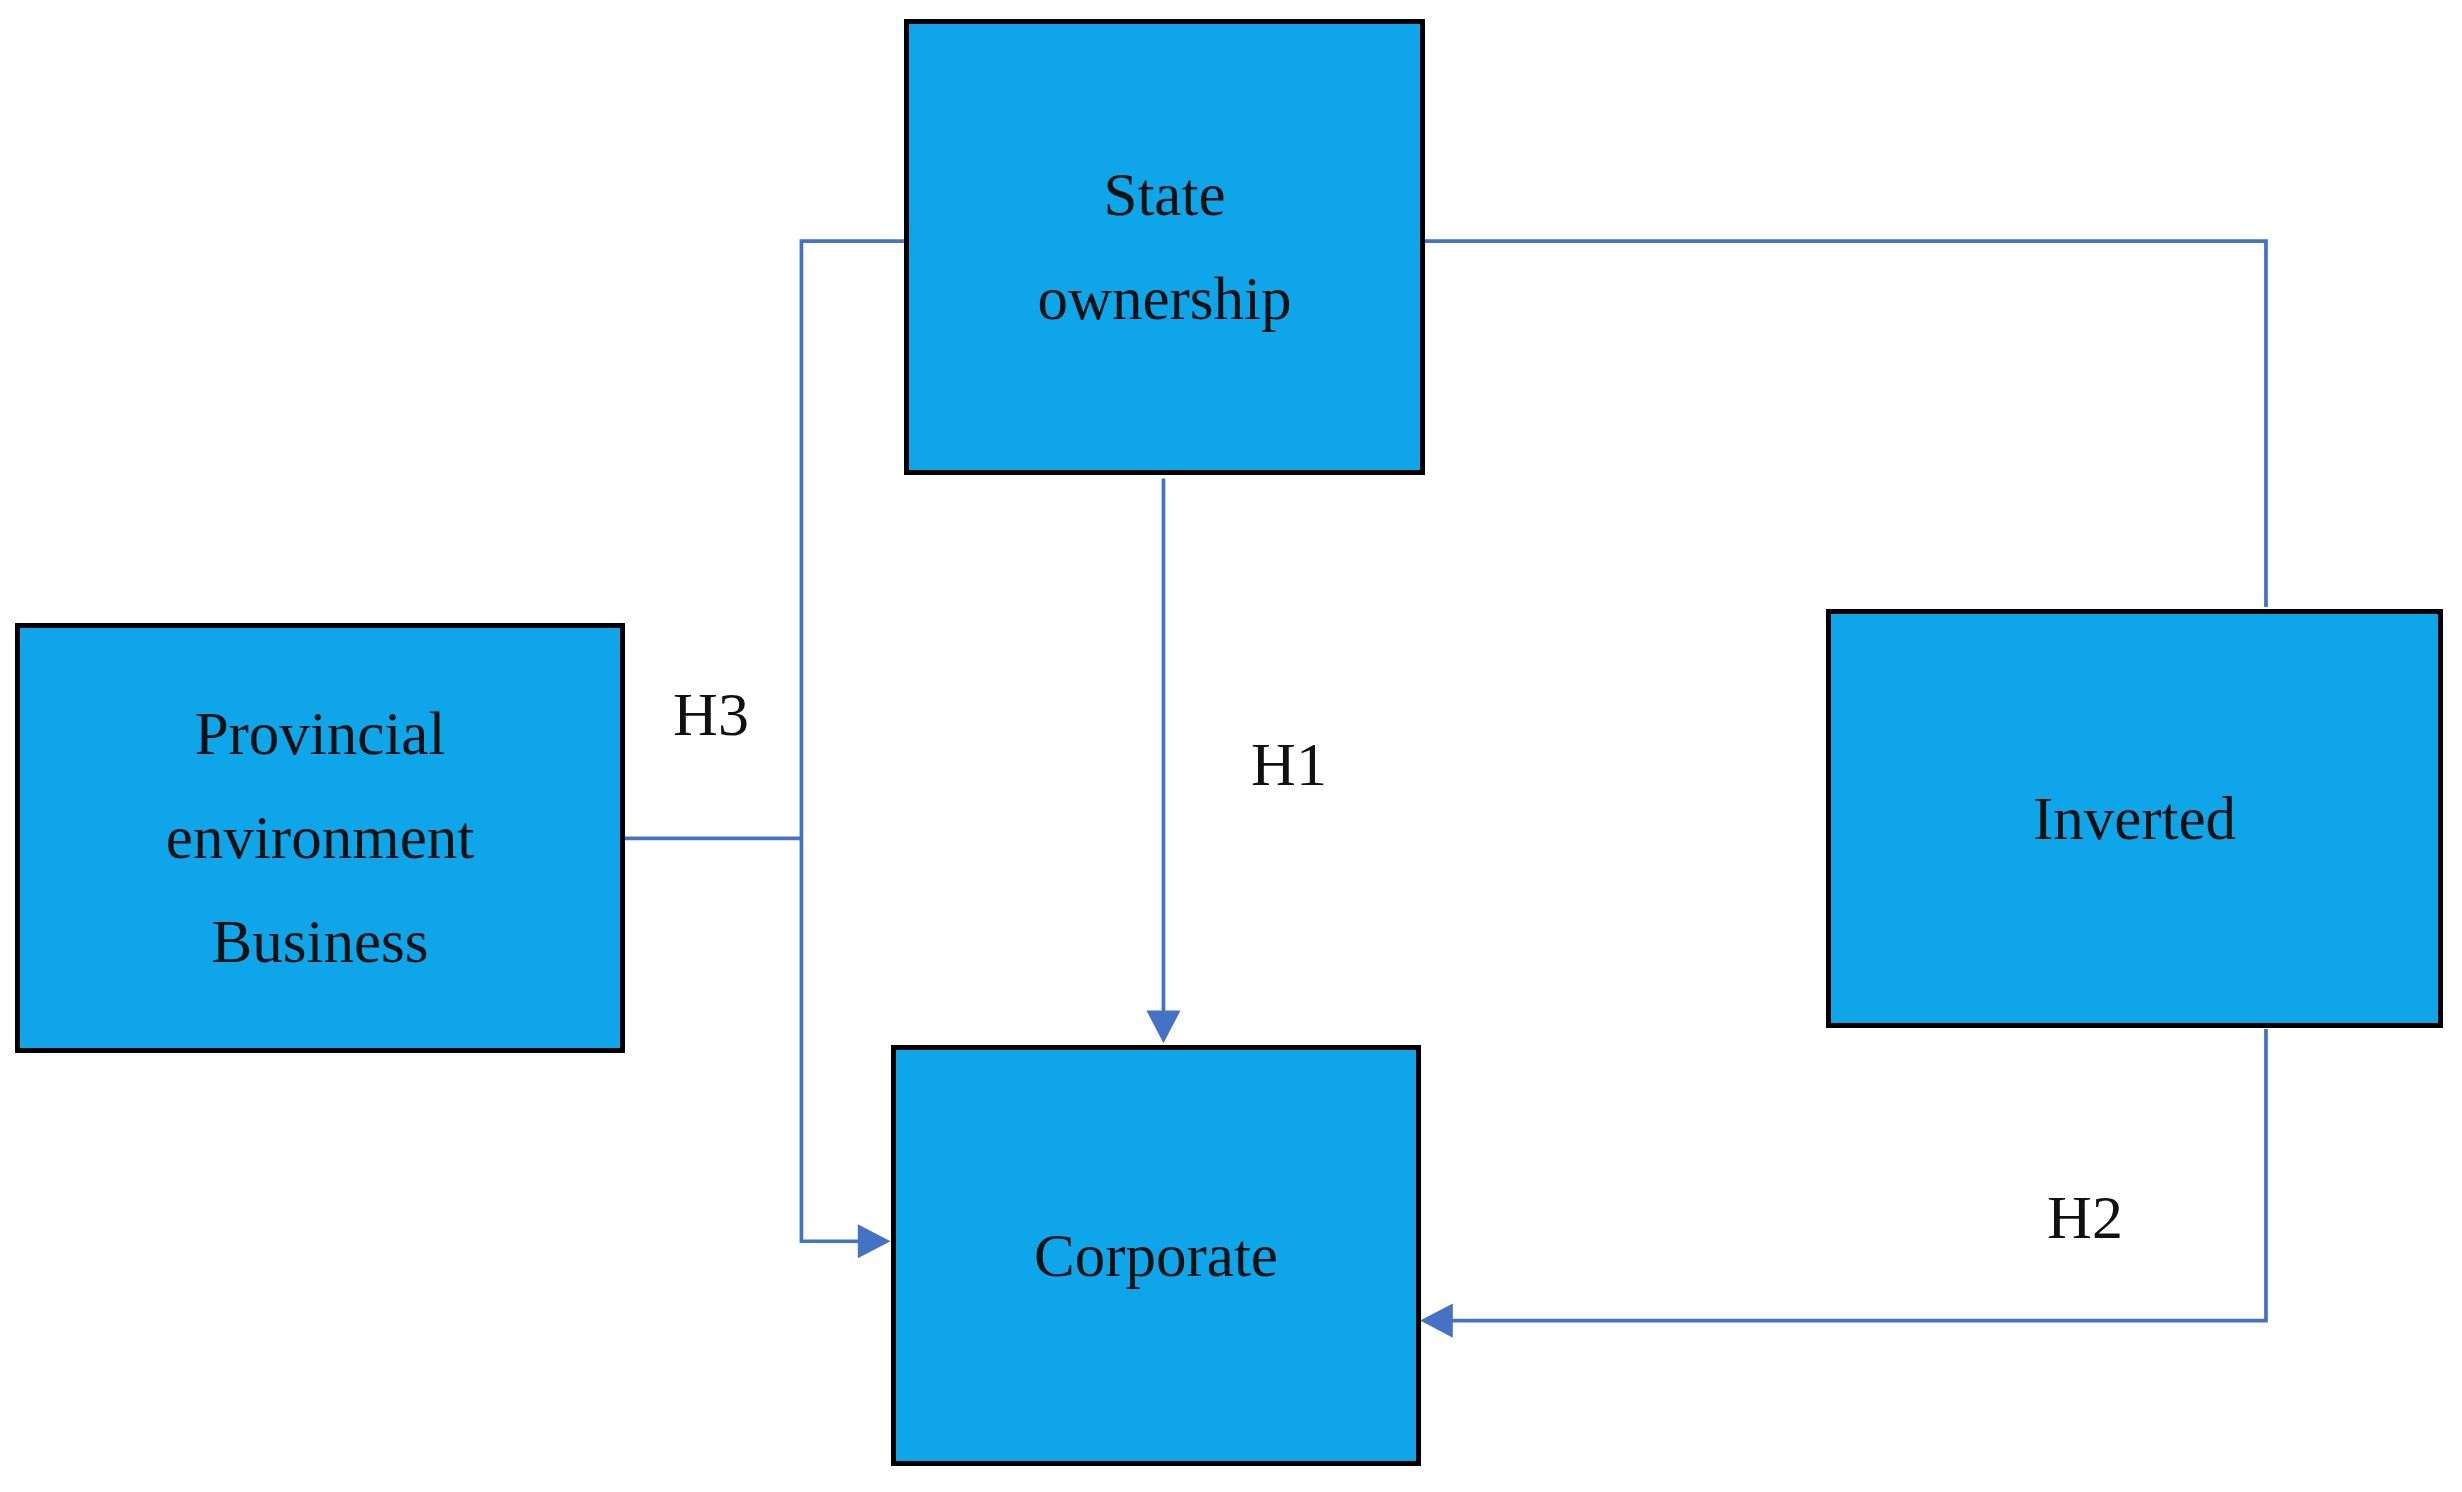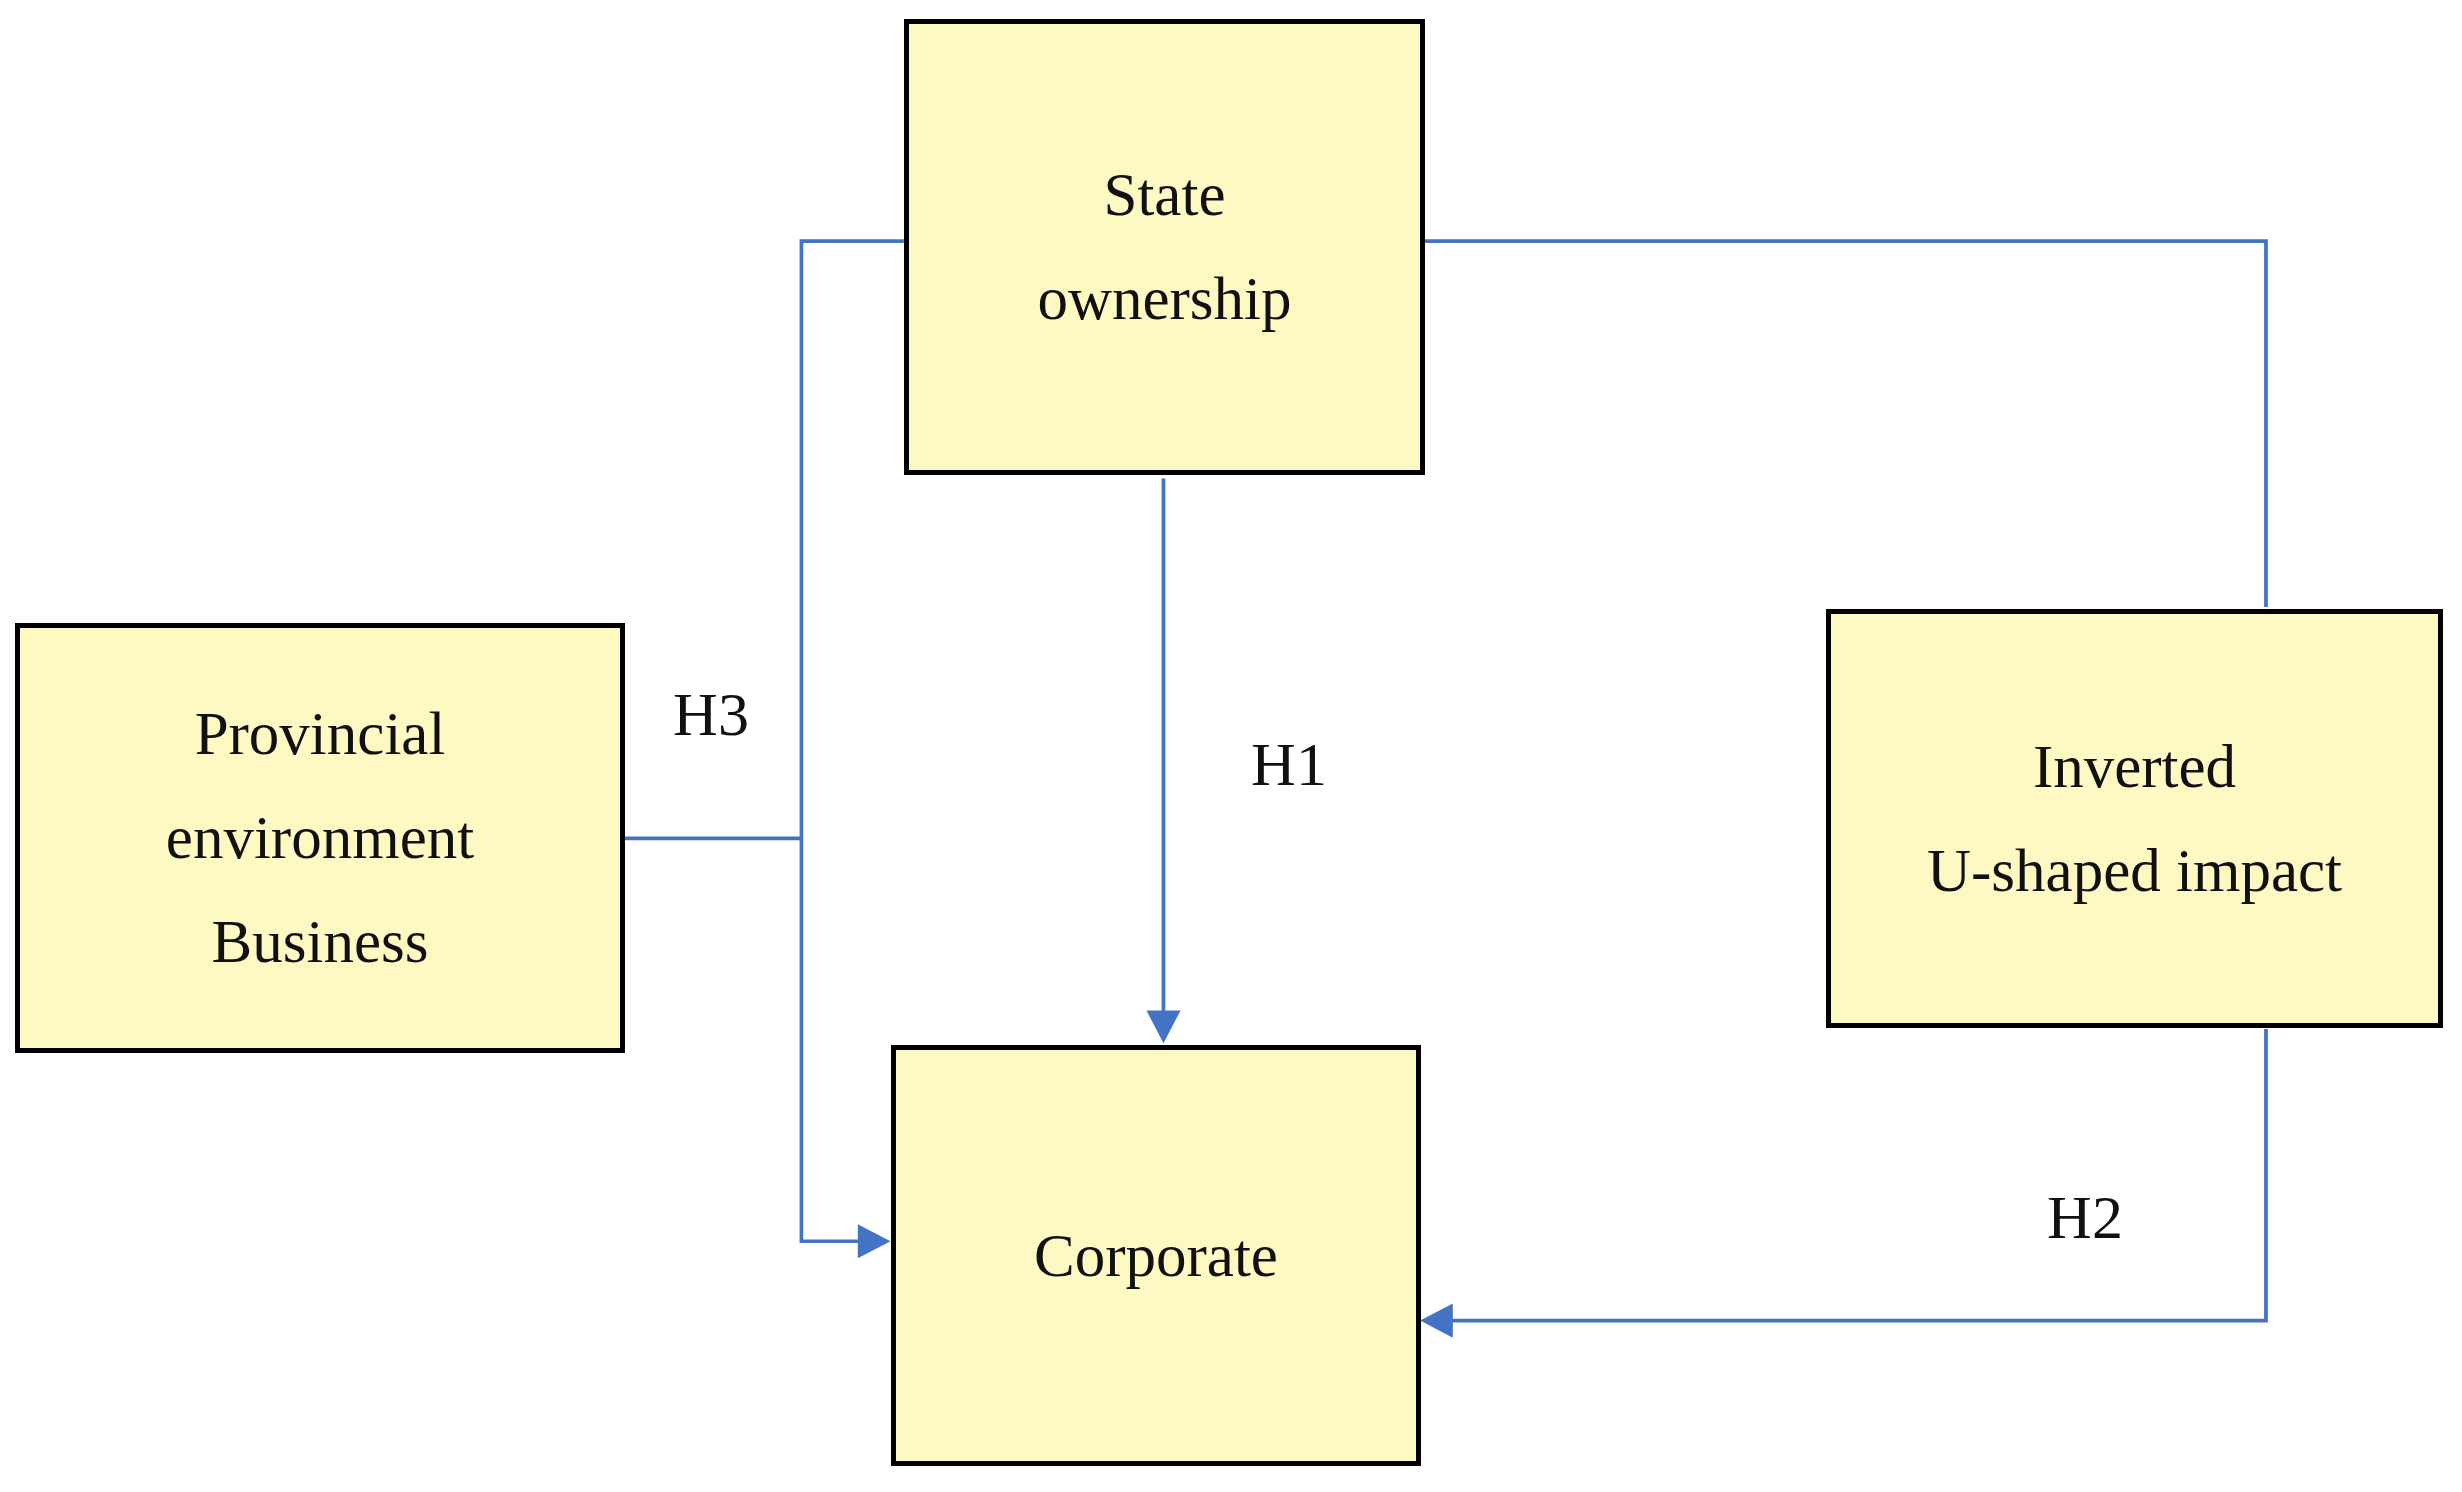--- a/index.html
+++ b/index.html
@@ -24,21 +24,21 @@
     stroke-linejoin: miter;
   }
   .connectors polygon {
     fill: var(--connector, #4472C4);
     stroke: none;
   }
   .node {
     position: absolute;
     box-sizing: border-box;
     border: 5.2px solid var(--border, #000000);
-    background: #fef9c3;
+    background: #0ea5e9;
     display: flex;
     flex-direction: column;
     justify-content: center;
     align-items: center;
     text-align: center;
     font-size: 61px;
     color: var(--text, #111111);
   }
   .node-line {
     display: block;
@@ -80,21 +80,20 @@
   </div>
 
   <div class="node" style="left:15px; top:623px; width:610px; height:430px;">
     <span class="node-line">Provincial</span>
     <span class="node-line">environment</span>
     <span class="node-line">Business</span>
   </div>
 
   <div class="node" style="left:1826px; top:609px; width:617px; height:419px;justify-content:center;">
     <span class="node-line">Inverted</span>
-    <span class="node-line">U-shaped impact</span>
   </div>
 
   <div class="node" style="left:891px; top:1045px; width:530px; height:421px;">
     <span class="node-line">Corporate</span>
   </div>
 
   <div class="edge-label" style="left:711px; top:714px;">H3</div>
   <div class="edge-label" style="left:1289px; top:764px;">H1</div>
   <div class="edge-label" style="left:2085px; top:1217px;">H2</div>
 

